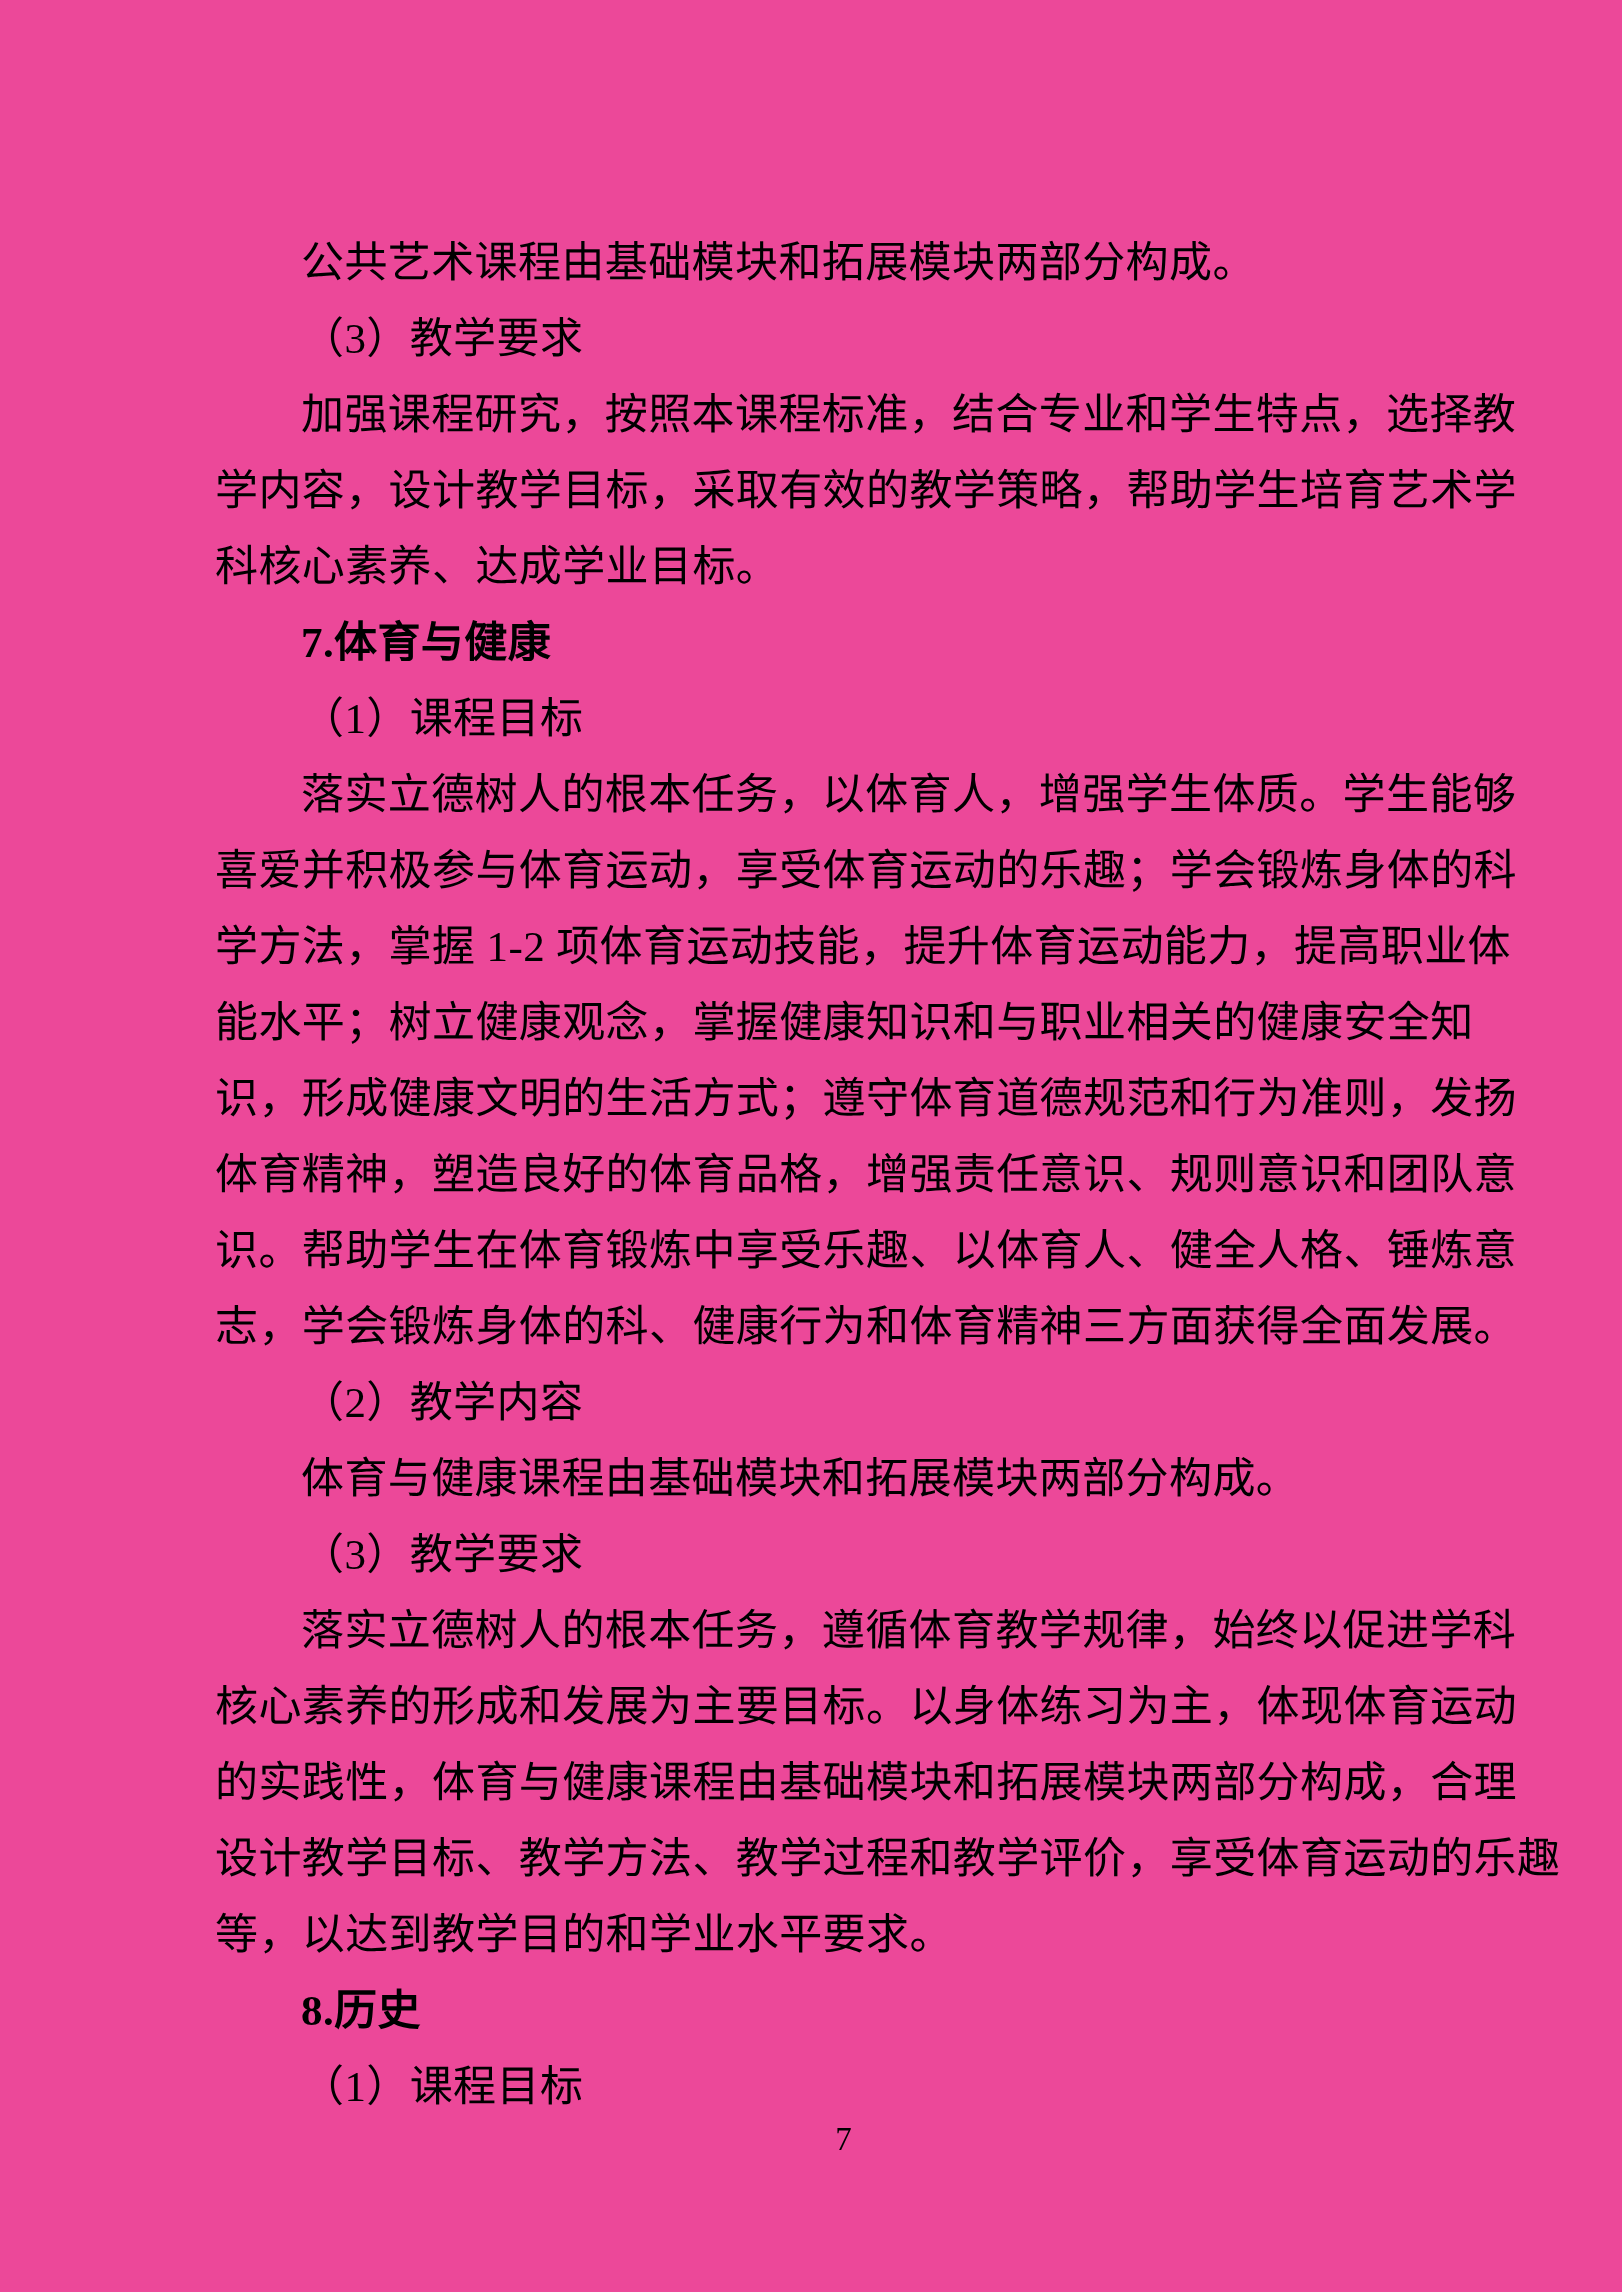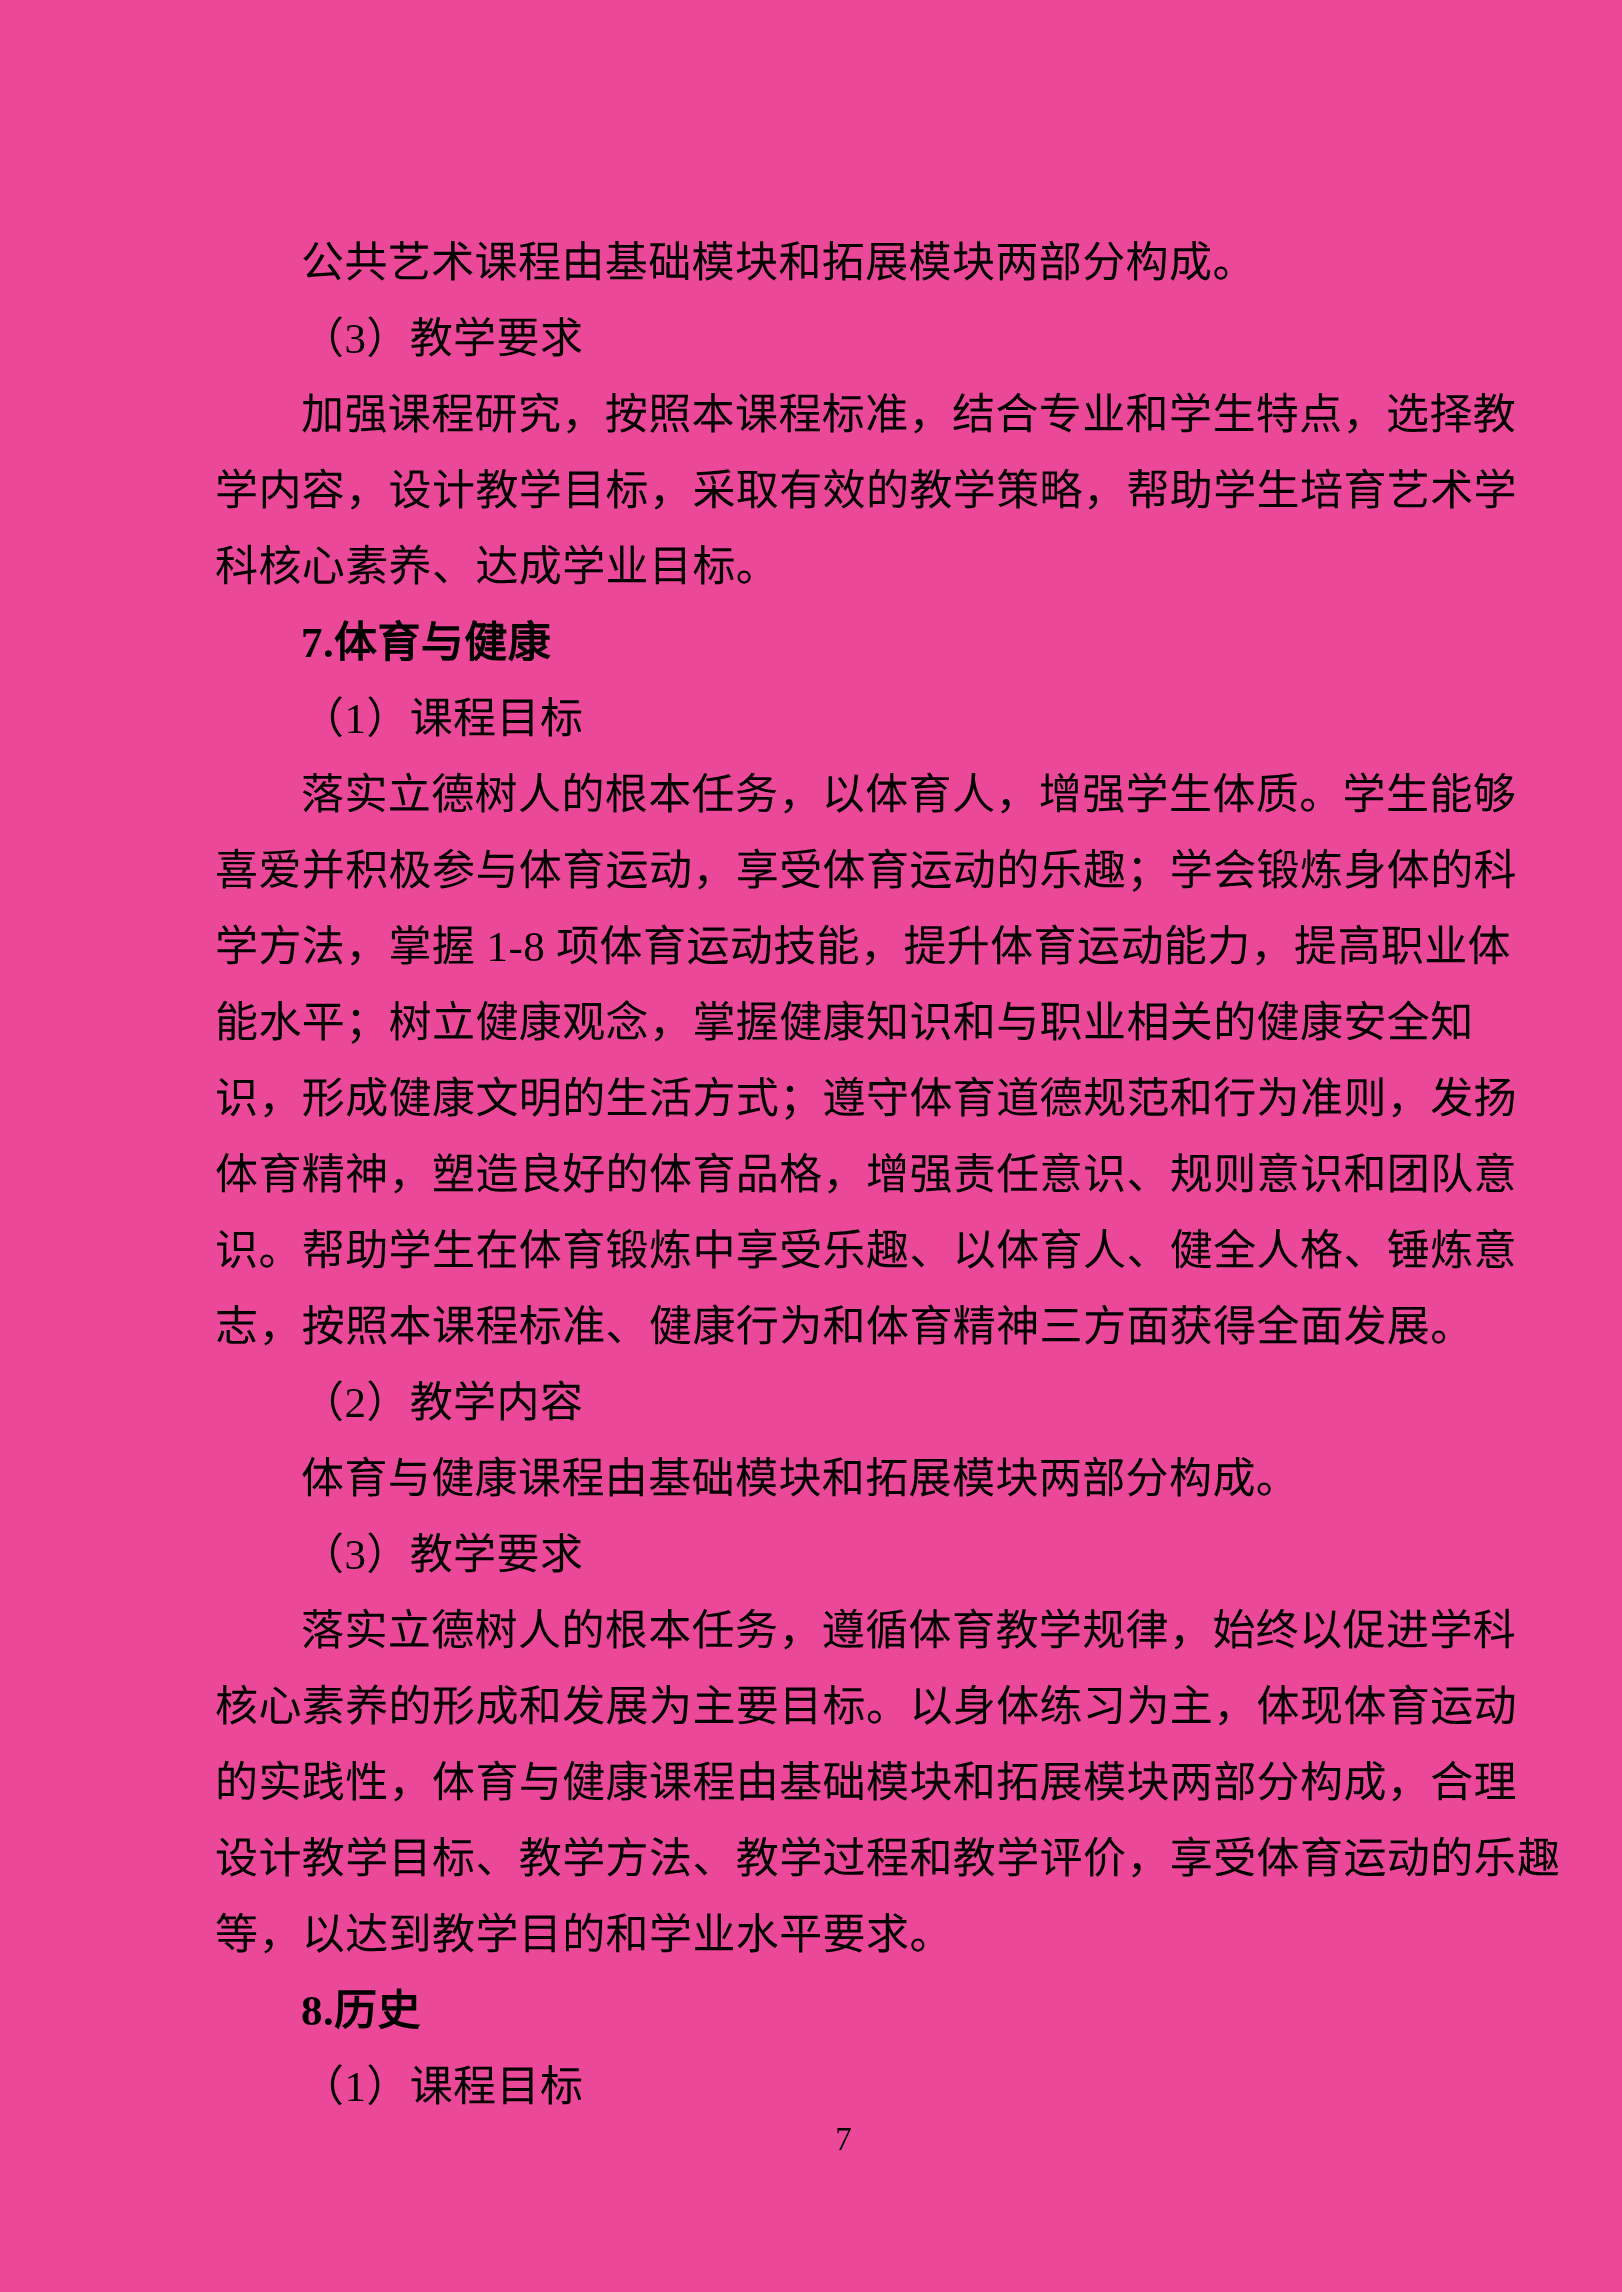--- a/index.html
+++ b/index.html
@@ -62,26 +62,26 @@
   <div class="text-block">
     <div class="ln indent">公共艺术课程由基础模块和拓展模块两部分构成。</div>
     <div class="ln indent">（3）教学要求</div>
     <div class="ln indent">加强课程研究，按照本课程标准，结合专业和学生特点，选择教</div>
     <div class="ln">学内容，设计教学目标，采取有效的教学策略，帮助学生培育艺术学</div>
     <div class="ln">科核心素养、达成学业目标。</div>
     <div class="ln indent heading">7.体育与健康</div>
     <div class="ln indent">（1）课程目标</div>
     <div class="ln indent">落实立德树人的根本任务，以体育人，增强学生体质。学生能够</div>
     <div class="ln">喜爱并积极参与体育运动，享受体育运动的乐趣；学会锻炼身体的科</div>
-    <div class="ln">学方法，掌握 1-8 项体育运动技能，提升体育运动能力，提高职业体</div>
+    <div class="ln">学方法，掌握 1-2 项体育运动技能，提升体育运动能力，提高职业体</div>
     <div class="ln">能水平；树立健康观念，掌握健康知识和与职业相关的健康安全知</div>
     <div class="ln">识，形成健康文明的生活方式；遵守体育道德规范和行为准则，发扬</div>
     <div class="ln">体育精神，塑造良好的体育品格，增强责任意识、规则意识和团队意</div>
     <div class="ln">识。帮助学生在体育锻炼中享受乐趣、以体育人、健全人格、锤炼意</div>
-    <div class="ln">志，按照本课程标准、健康行为和体育精神三方面获得全面发展。</div>
+    <div class="ln">志，学会锻炼身体的科、健康行为和体育精神三方面获得全面发展。</div>
     <div class="ln indent">（2）教学内容</div>
     <div class="ln indent">体育与健康课程由基础模块和拓展模块两部分构成。</div>
     <div class="ln indent">（3）教学要求</div>
     <div class="ln indent">落实立德树人的根本任务，遵循体育教学规律，始终以促进学科</div>
     <div class="ln">核心素养的形成和发展为主要目标。以身体练习为主，体现体育运动</div>
     <div class="ln">的实践性，体育与健康课程由基础模块和拓展模块两部分构成，合理</div>
     <div class="ln">设计教学目标、教学方法、教学过程和教学评价，享受体育运动的乐趣</div>
     <div class="ln">等，以达到教学目的和学业水平要求。</div>
     <div class="ln indent heading">8.历史</div>
     <div class="ln indent">（1）课程目标</div>

